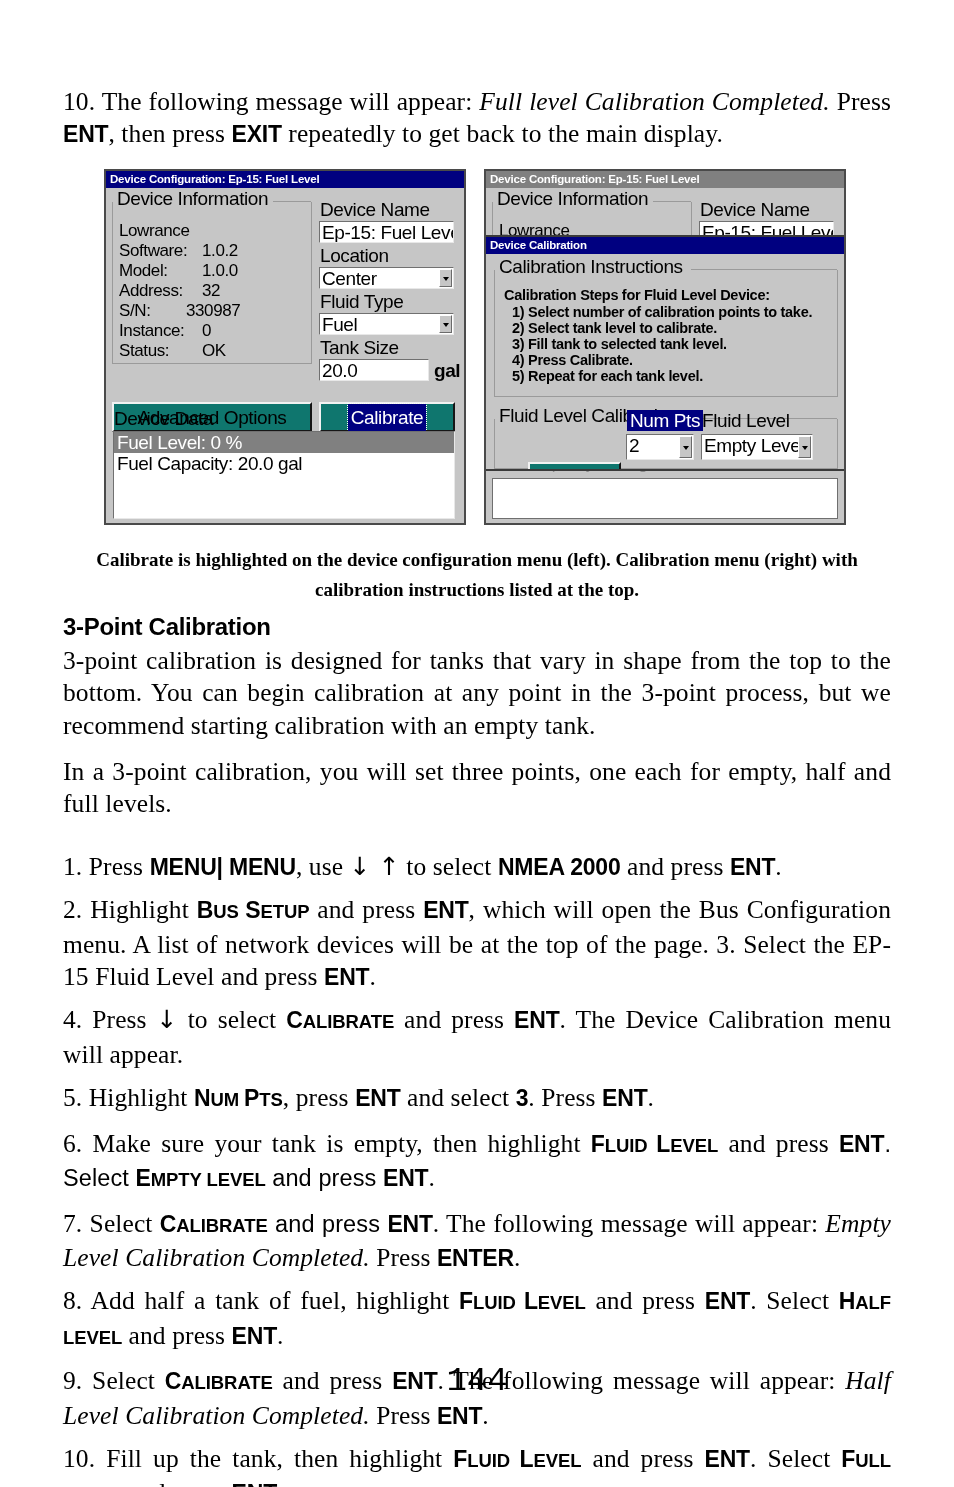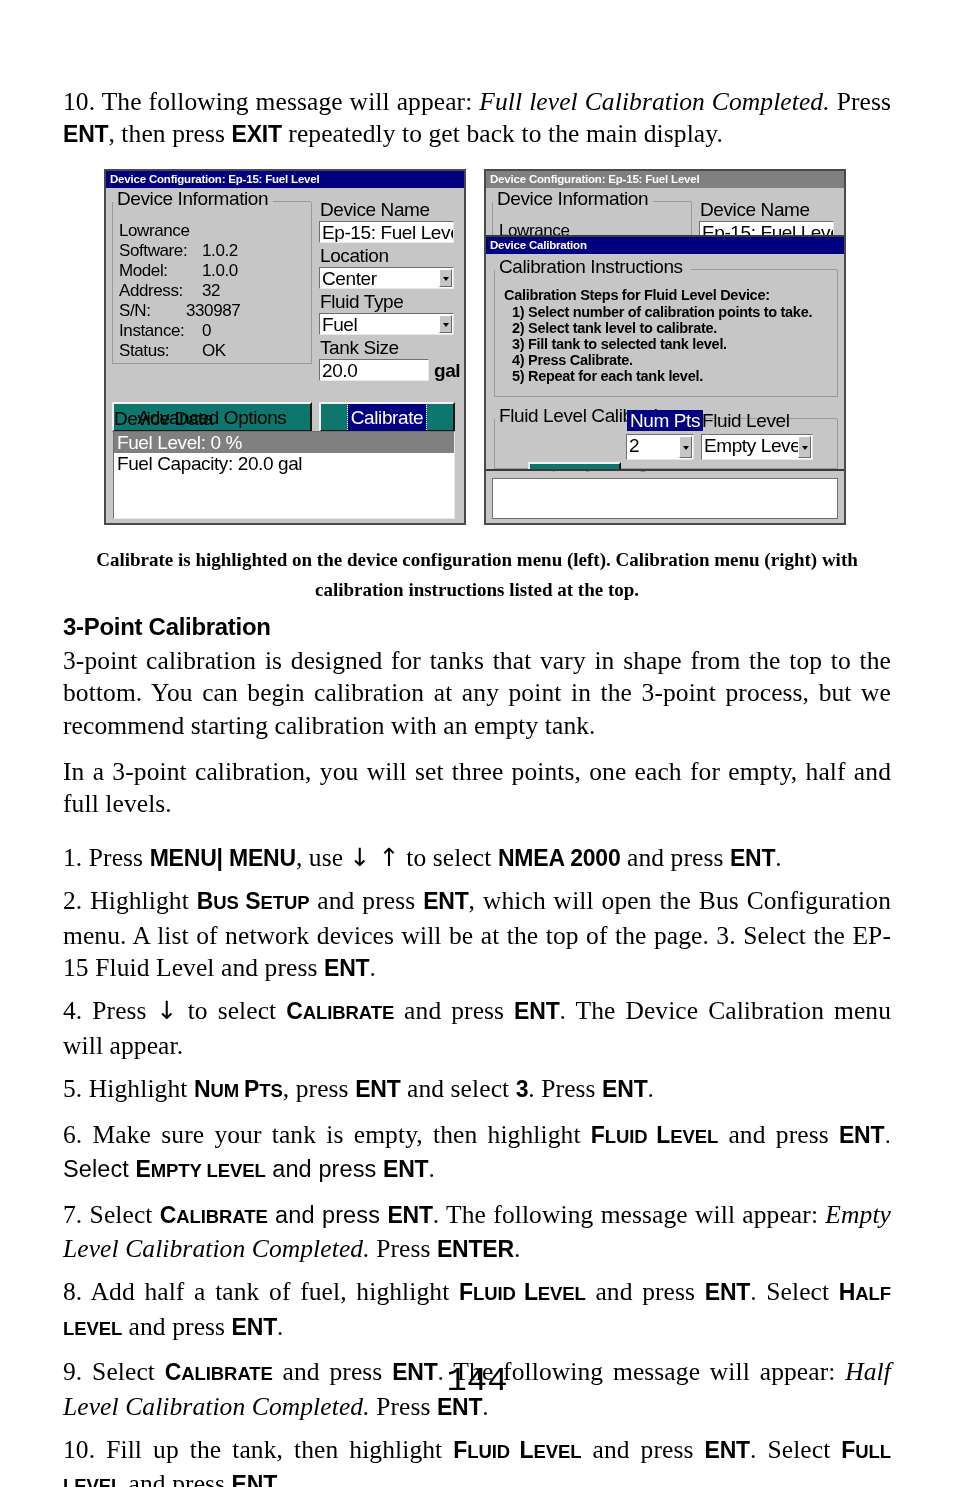--- a/index.html
+++ b/index.html
@@ -408,21 +408,21 @@
 
   </div>
 
   <div class="caption">Calibrate is highlighted on the device configuration menu (left).  Calibration menu (right) with calibration instructions listed at the top.</div>
 
   <div class="heading3">3-Point Calibration</div>
 
   <p class="para">3-point calibration is designed for tanks that vary in shape from the top to the bottom. You can begin calibration at any point in the 3-point process, but we recommend starting calibration with an empty tank.</p>
   <p class="para" style="margin-top:14px;">In a 3-point calibration, you will set three points, one each for empty, half and full levels.</p>
 
-  <p class="para" style="margin-top:21px;">
+  <p class="para" style="margin-top:30px;">
     <span>1. Press </span><span class="b">MENU| MENU</span><span>, use </span><span class="arrow">↓ ↑</span><span> to select </span><span class="b">NMEA 2000</span><span> and press </span><span class="b">ENT</span><span>.</span>
   </p>
 
   <p class="para">
     <span>2. Highlight </span><span class="sc"><span>B</span><span class="s">US </span><span>S</span><span class="s">ETUP</span></span><span> and press </span><span class="b">ENT</span><span>, which will open the Bus Configuration menu. A list of network devices will be at the top of the page. 3. Select the EP-15 Fluid Level and press </span><span class="b">ENT</span><span>.</span>
   </p>
 
   <p class="para">
     <span>4. Press </span><span class="arrow">↓</span><span> to select </span><span class="sc"><span>C</span><span class="s">ALIBRATE</span></span><span> and press </span><span class="b">ENT</span><span>. The Device Calibration menu will appear.</span>
   </p>

